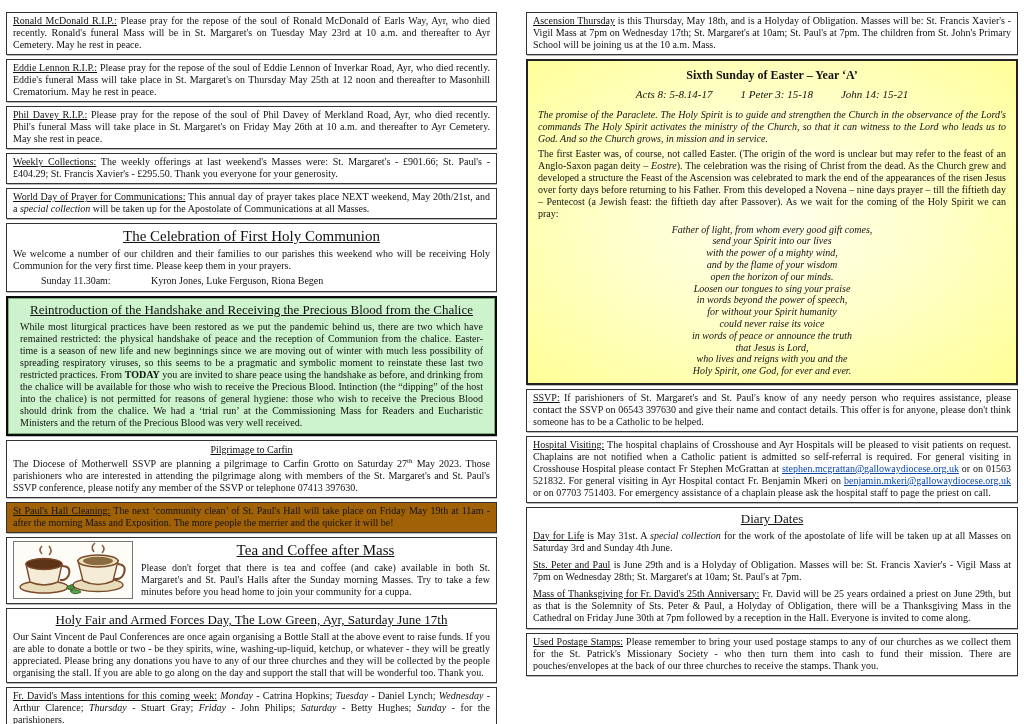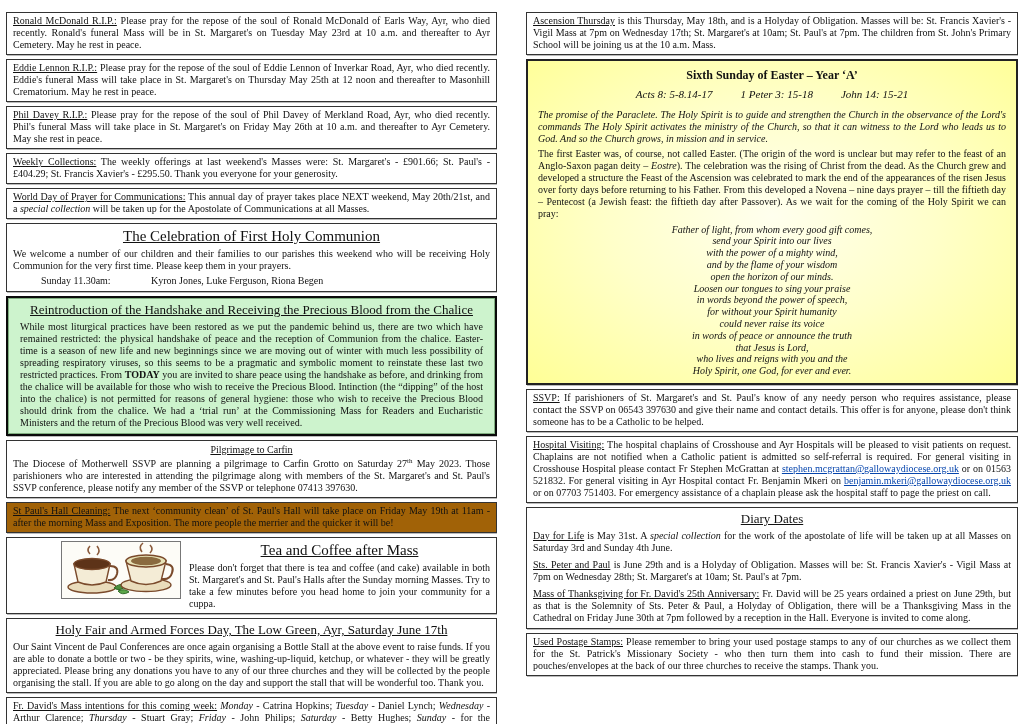--- a/index.html
+++ b/index.html
@@ -22,21 +22,21 @@
   
   .yellow-strip{background:#a16207;}
   
   .sunday-box{background:radial-gradient(ellipse at 50% 48%, #ffffee 0%, #ffffc9 48%, #ffff96 100%);
               border:2px solid #222;padding:4px 10px 6px 10px;}
   .sunday-title{text-align:center;font-weight:bold;font-size:12px;margin:3px 0 6px 0;}
   .readings{text-align:center;font-style:italic;font-size:11px;margin-bottom:7px;}
   .readings span{margin:0 14px;}
   .prayer{text-align:center;font-style:italic;white-space:pre-line;font-size:10px;line-height:1.18;margin-top:4px;}
   
-  .tc-flex{display:flex;align-items:flex-start;margin-left:48px;}
+  .tc-flex{display:flex;align-items:flex-start;}
   .tc-img{width:118px;height:56px;border:1px solid #777;margin:1px 8px 1px 0;flex-shrink:0;background:#fdfcf7;}
   .tc-right{flex:1;}
   
   .fc-line{margin:1px 0 1px 28px;}
   .fc-time{display:inline-block;min-width:110px;}
   a.maillink{color:#0645ad;text-decoration:underline;cursor:pointer;}
   .diary-para{margin:0 0 5px 0;}
   sup{font-size:7px;}
 </style>
 </head>

